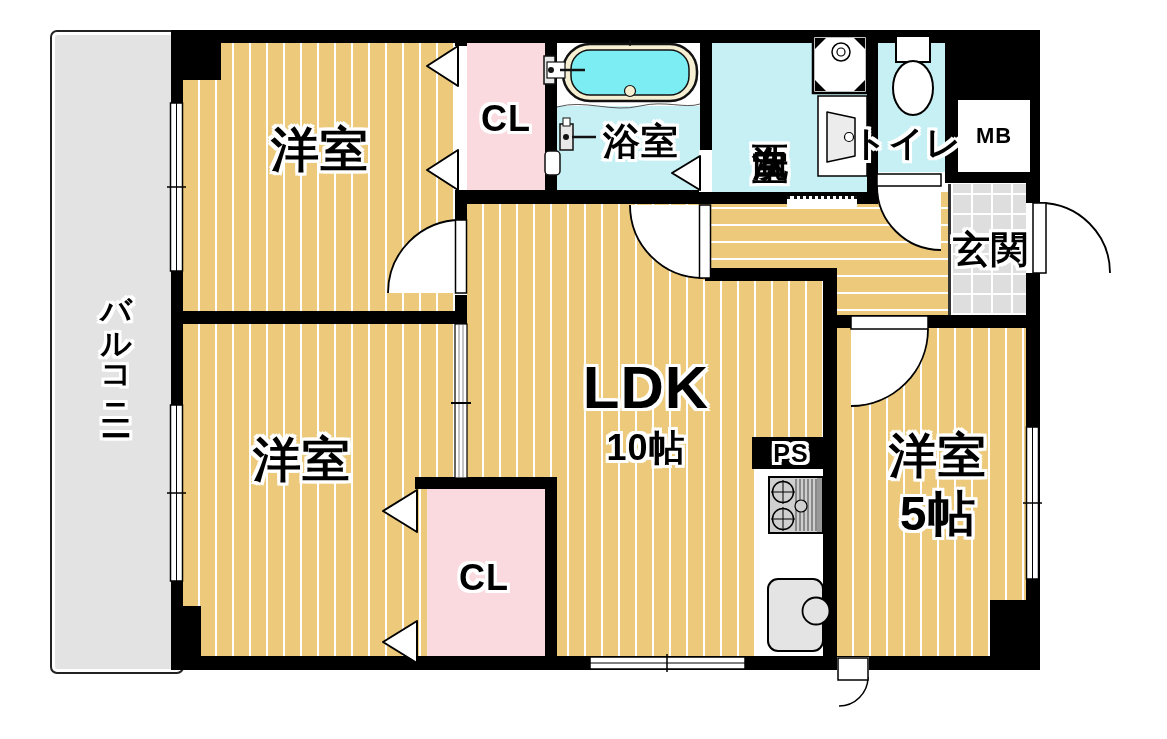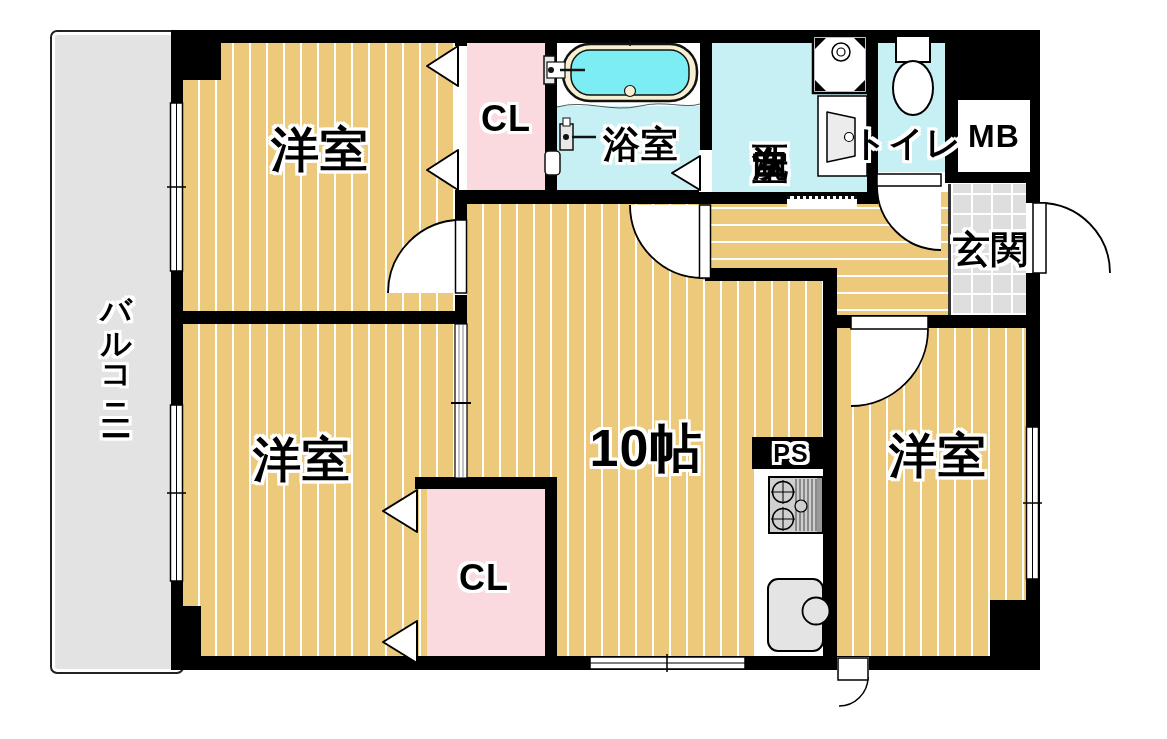--- a/index.html
+++ b/index.html
@@ -219,27 +219,29 @@
       <line x1="1032.5" y1="427" x2="1032.5" y2="579" stroke="#000" stroke-width="1"></line>
       <line x1="1023" y1="503" x2="1042" y2="503" stroke="#000" stroke-width="1.5"></line>
     </g>
   </svg>
 
   <div class="lbl vert" style="left:116px;top:348px;font-size:31px;">バルコニー</div>
 
   <div class="lbl" style="left:320px;top:150px;font-size:48px;">洋室</div>
 
   <div class="lbl" style="left:506px;top:119px;font-size:36px;">CL</div>
-  <div class="lbl" style="left:641px;top:144px;font-size:37px;">浴室</div>
+  <div class="lbl" style="left:641px;top:144px;font-size:37px;font-family:Liberation Mono, monospace;">浴室</div>
   <div class="lbl vert" style="left:770px;top:117px;font-size:36px;">洗面室</div>
   <div class="lbl" style="left:907px;top:142px;font-size:35px;">トイレ</div>
-  <div class="lbl plain" style="left:994px;top:136px;font-size:32px;">MB</div>
+  <div class="lbl plain" style="left:994px;top:136px;font-size:22px;">MB</div>
   <div class="lbl" style="left:991px;top:249px;font-size:37px;">玄関</div>
 
-  <div class="lbl" style="left:646px;top:448px;font-size:52px;">10帖</div>
+  <div class="lbl" style="left:646px;top:388px;font-size:60px;">LDK</div>
+  <div class="lbl" style="left:646px;top:448px;font-size:36px;">10帖</div>
   <div class="lbl" style="left:791px;top:453px;font-size:25px;">PS</div>
 
   <div class="lbl" style="left:302px;top:460px;font-size:48px;">洋室</div>
 
   <div class="lbl" style="left:938px;top:456px;font-size:48px;">洋室</div>
+  <div class="lbl" style="left:938px;top:514px;font-size:48px;">5帖</div>
 
   <div class="lbl" style="left:484px;top:578px;font-size:36px;">CL</div>
 </div>
 
 </body></html>

